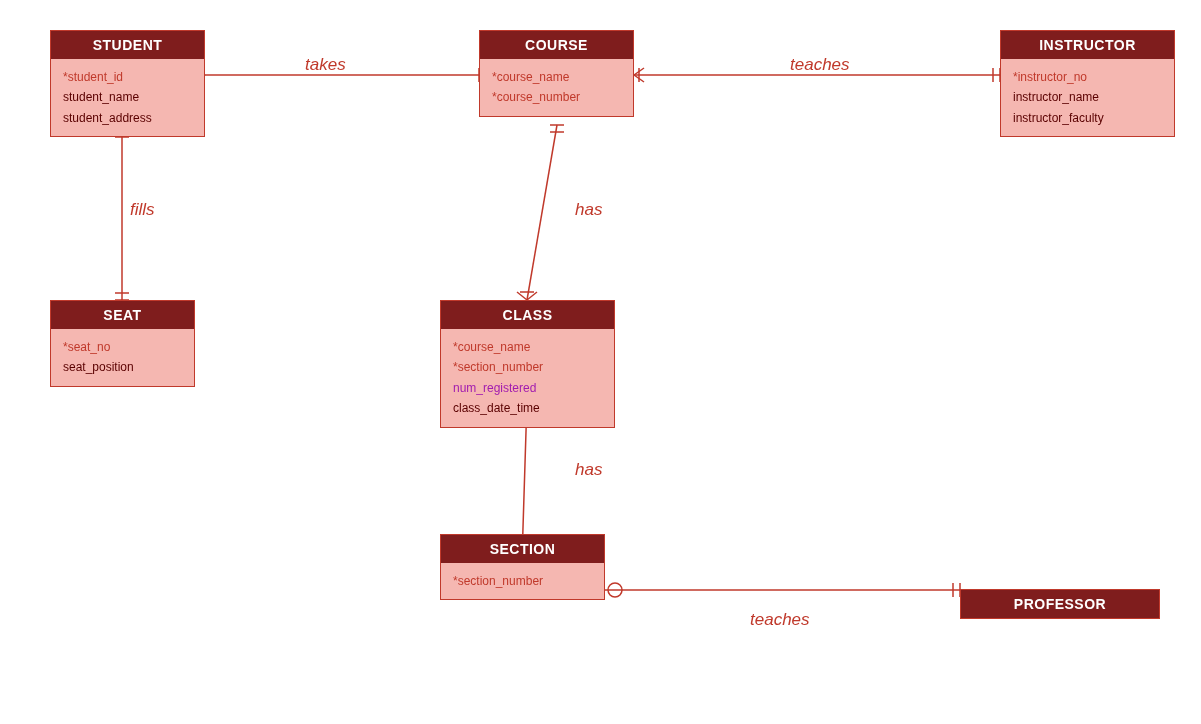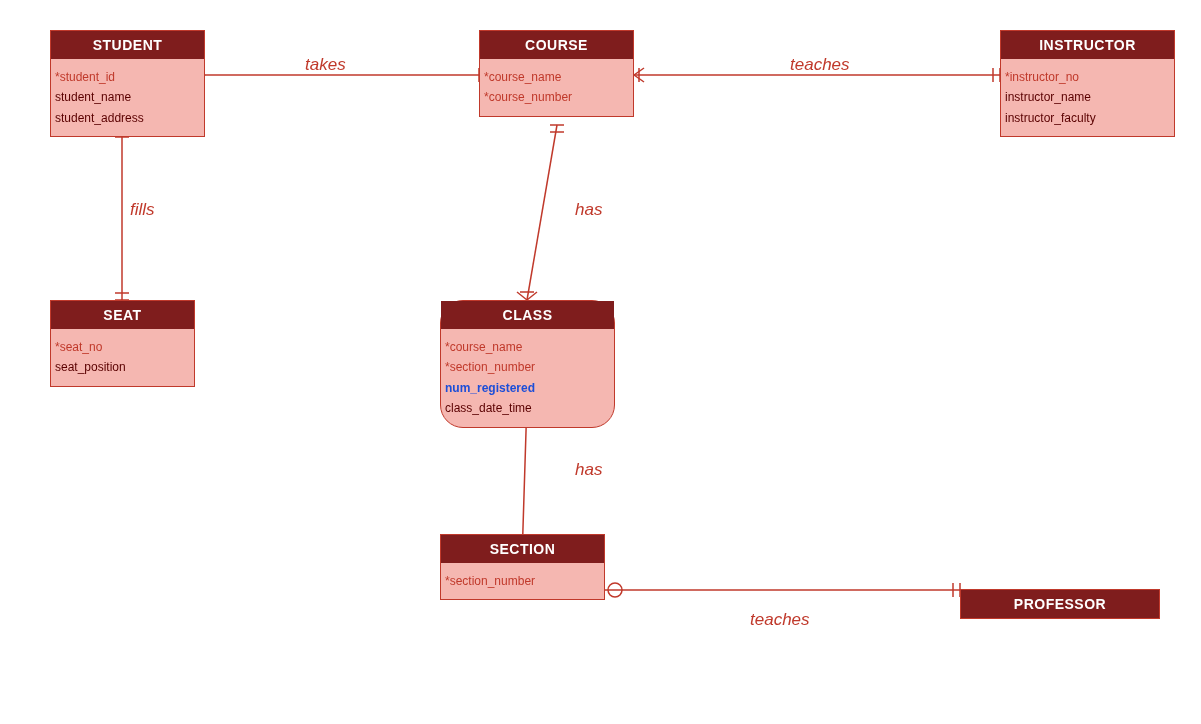--- a/index.html
+++ b/index.html
@@ -25,31 +25,30 @@
     .entity-header {
       background: #7f1d1d;
       color: #fff;
       font-weight: bold;
       font-size: 14px;
       text-align: center;
       padding: 6px 10px;
       letter-spacing: 0.5px;
     }
     .entity-body {
-      padding: 8px 4px;
+      padding: 8px 12px;
       font-size: 12px;
       color: #5a0000;
       line-height: 1.7;
     }
     .entity-body .pk {
       color: #c0392b;
     }
     .entity-body .fk {
-      color: #1d4ed8;
-      font-weight: bold;
+      color: #a21caf;
     }
     svg.lines {
       position: absolute;
       top: 0; left: 0;
       width: 1201px;
       height: 724px;
       pointer-events: none;
     }
     .rel-label {
       position: absolute;
@@ -151,21 +150,21 @@
   </div>
 
   <div class="entity" style="left:50px; top:300px; width:145px;">
     <div class="entity-header">SEAT</div>
     <div class="entity-body">
       <div class="pk">*seat_no</div>
       <div>seat_position</div>
     </div>
   </div>
 
-  <div class="entity" style="left:440px; top:300px; width:175px;border-radius:23px;">
+  <div class="entity" style="left:440px; top:300px; width:175px;">
     <div class="entity-header">CLASS</div>
     <div class="entity-body">
       <div class="pk">*course_name</div>
       <div class="pk">*section_number</div>
       <div class="fk">num_registered</div>
       <div>class_date_time</div>
     </div>
   </div>
 
   <div class="entity" style="left:440px; top:534px; width:165px;">

